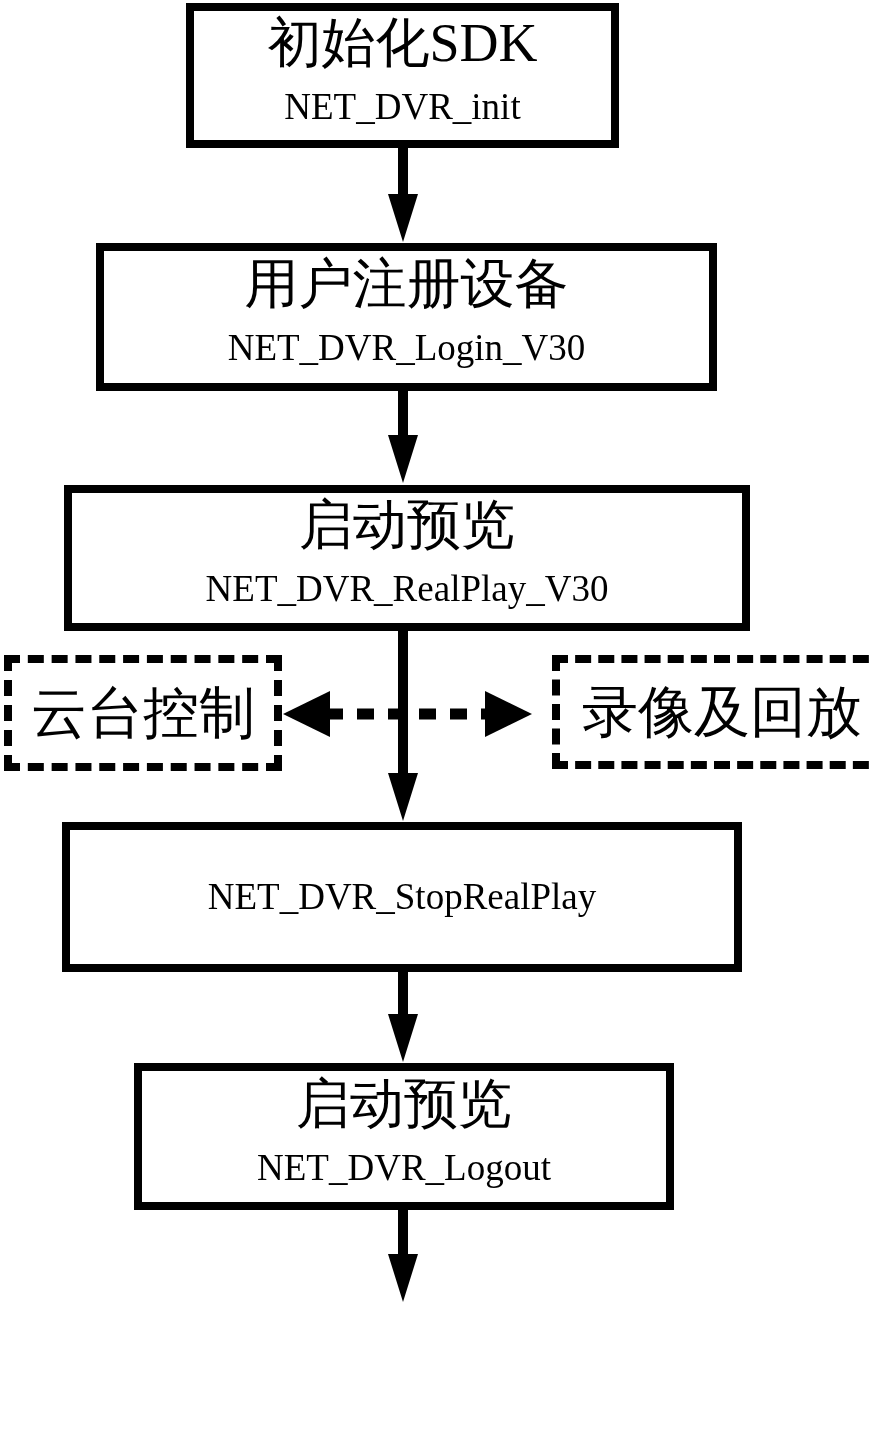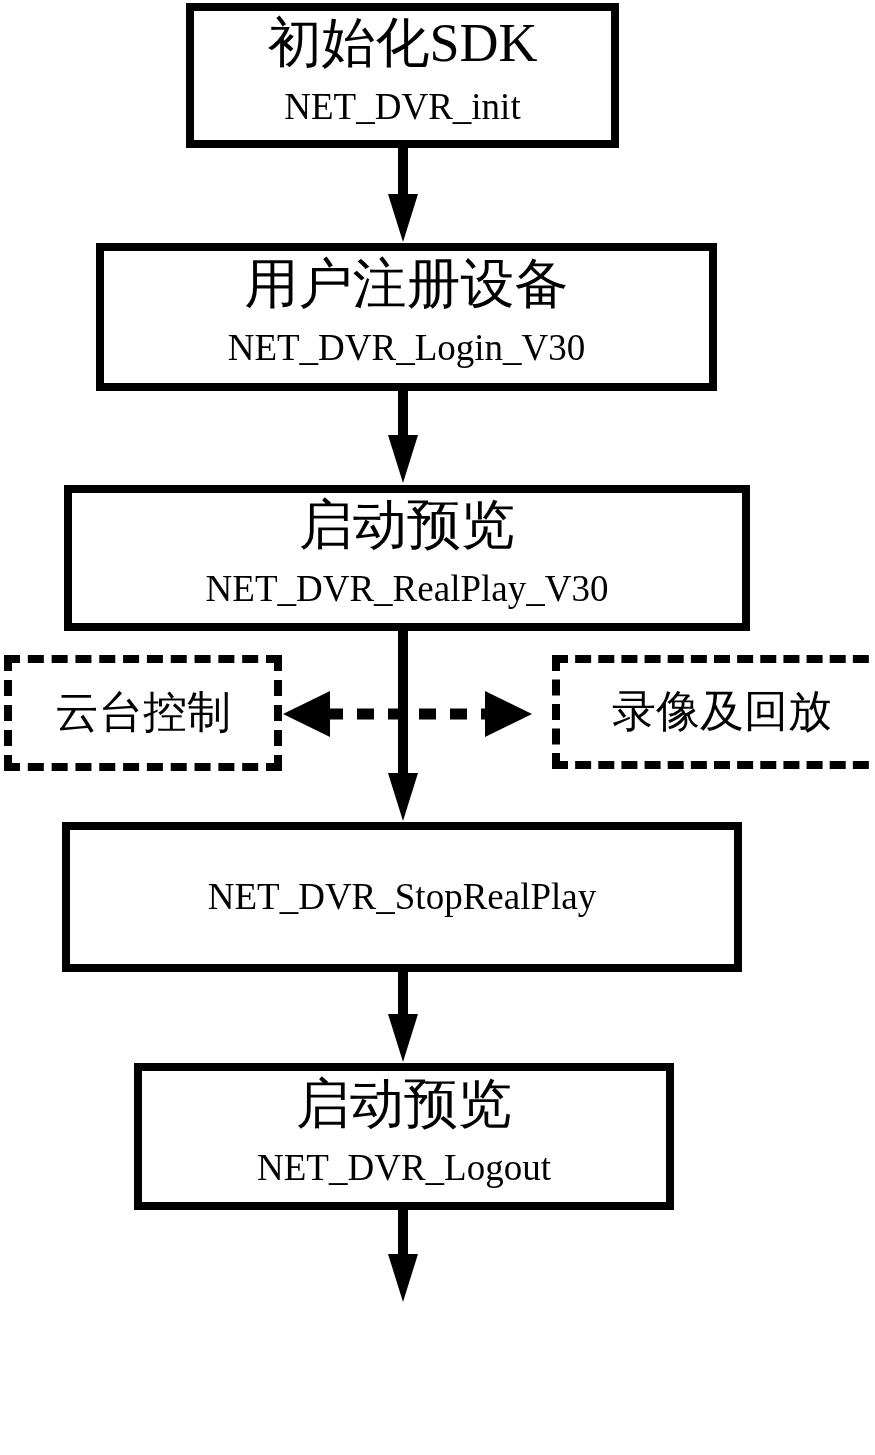--- a/index.html
+++ b/index.html
@@ -9,21 +9,21 @@
   }
   .node{
     position:absolute;box-sizing:border-box;background:#ffffff;
     display:flex;flex-direction:column;justify-content:center;align-items:center;
     text-align:center;
   }
   .node.solid{border:8px solid #000;}
   .node.dashed{border:8px dashed #000;}
   .cn{font-size:54px;line-height:62px;font-weight:400;white-space:nowrap;}
   .api{font-size:37px;line-height:66px;white-space:nowrap;}
-  .dashed .cn{font-size:44px;line-height:62px;}
+  .dashed .cn{font-size:56px;line-height:62px;}
   svg.connectors{position:absolute;left:0;top:0;pointer-events:none;}
 </style>
 </head>
 <body>
 
 <div class="stage">
 
   <svg class="connectors" width="875" height="1455" viewBox="0 0 875 1455">
 
     <g>

